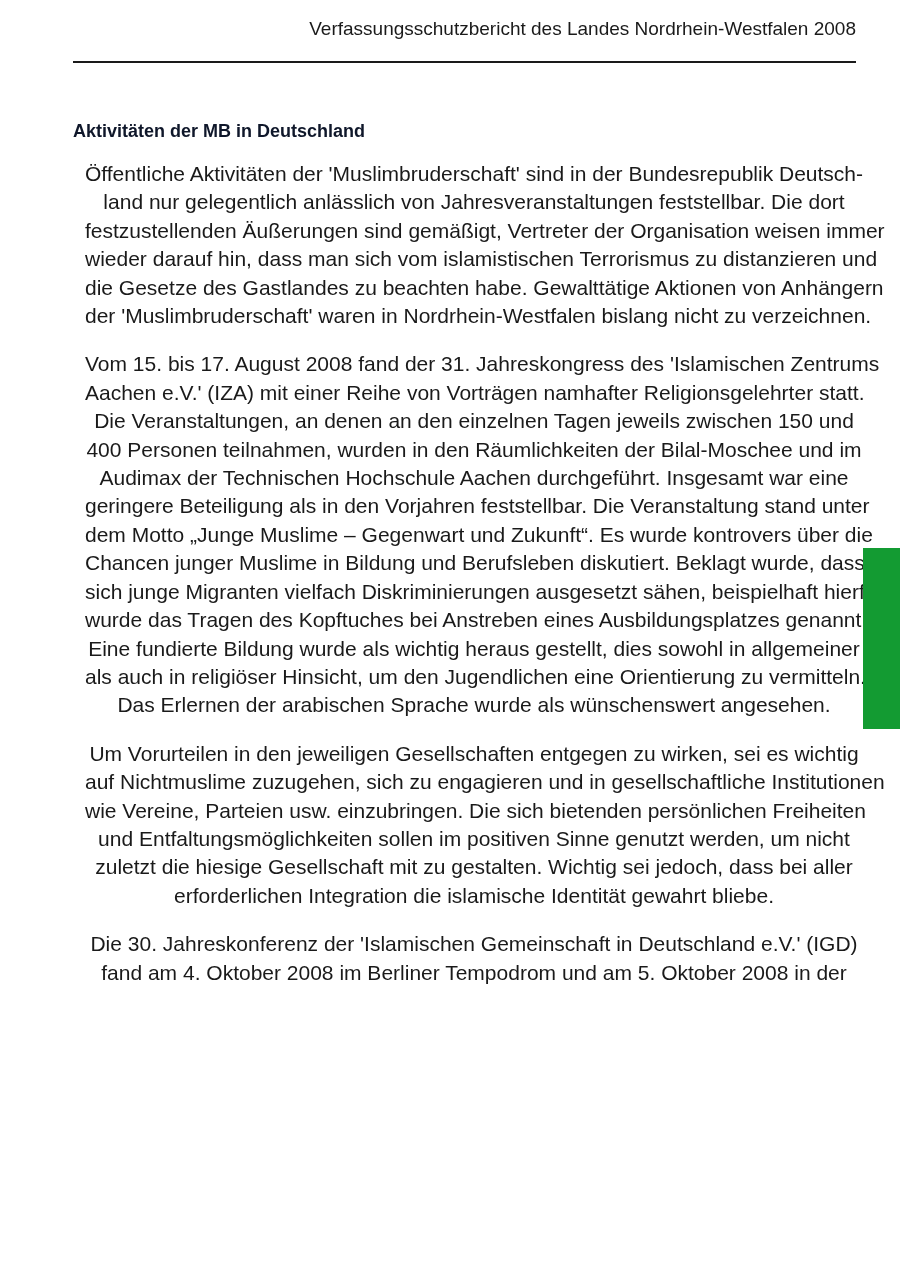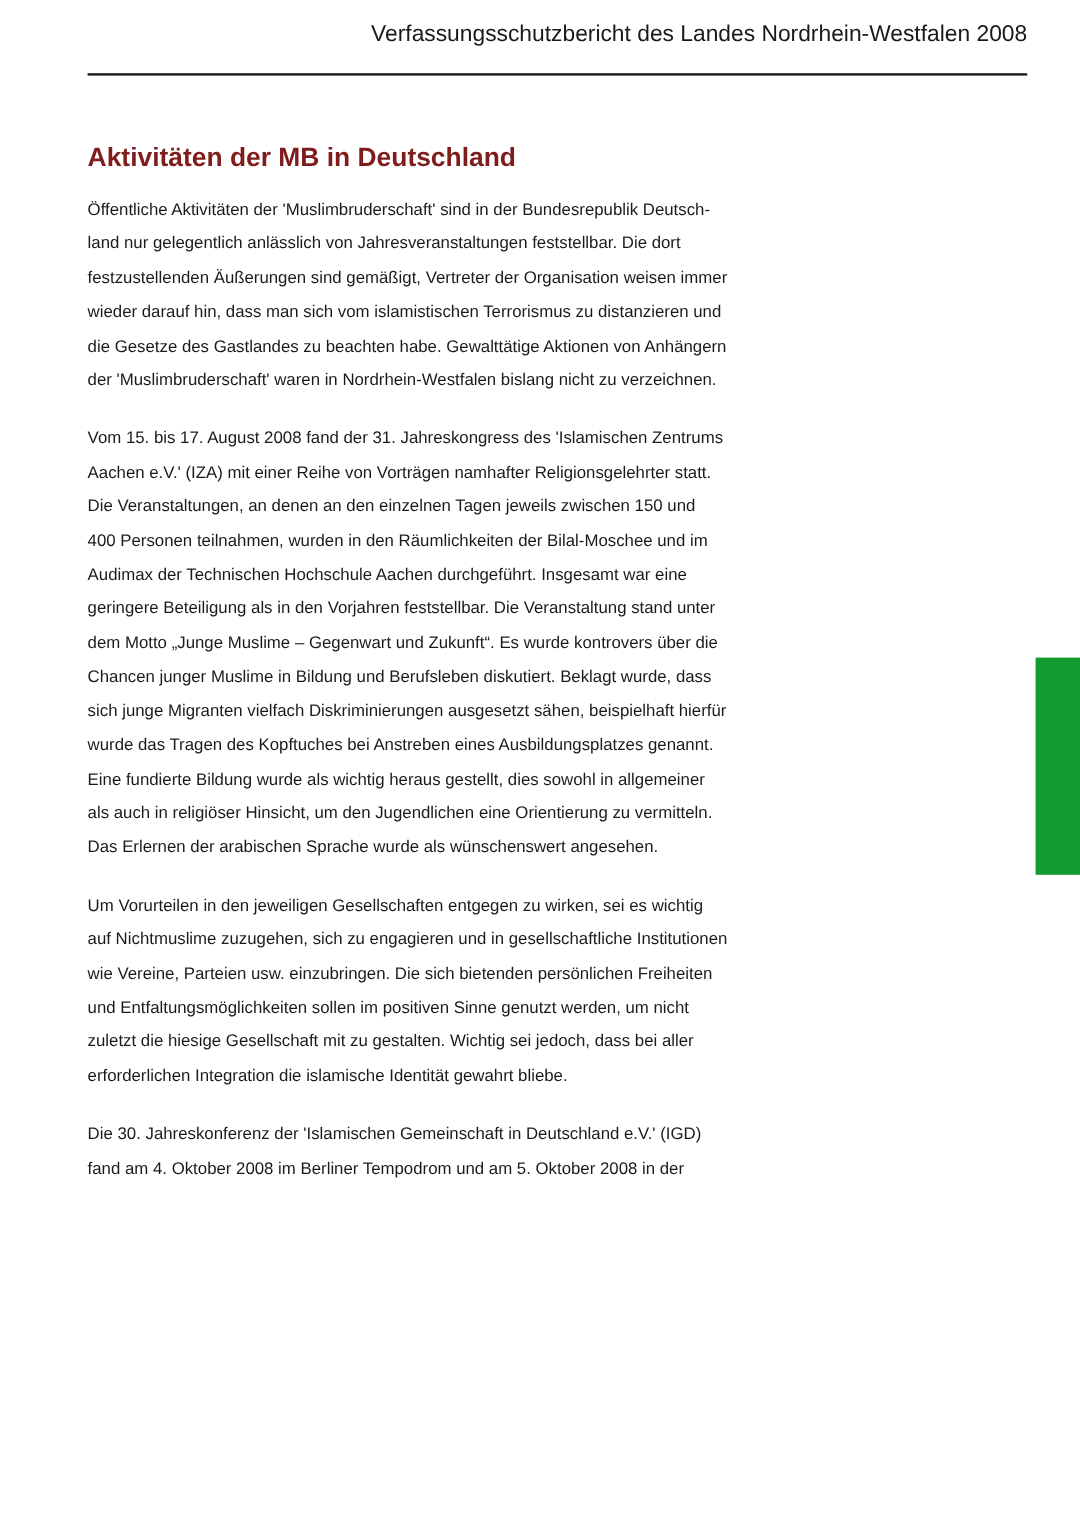--- a/index.html
+++ b/index.html
@@ -26,35 +26,36 @@
   }
   .head-rule {
     margin-left: 73px;
     width: 783px;
     height: 2px;
     background: #1a1a1a;
     margin-top: 20px;
   }
   .section-heading {
     margin: 56px 44px 0 73px;
-    font-size: 22px;
+    font-size: 18px;
     line-height: 24px;
     font-weight: bold;
-    color: #7f1d1d;
+    color: #0f172a;
   }
   .body-text {
     margin: 17px 0 0 73px;
     width: 790px;
   }
   .paragraph {
-    font-size: 14px;
+    font-size: 21px;
     line-height: 28.4px;
     white-space: pre;
-    margin: 0 0 20px 0;
+    margin: 0 0 20px 12px;
     color: #1a1a1a;
+    text-align: center;
   }
   .section-marker {
     position: absolute;
     left: 863px;
     top: 548px;
     width: 37px;
     height: 181px;
     background: #139b32;
   }
   .foot-rule {

